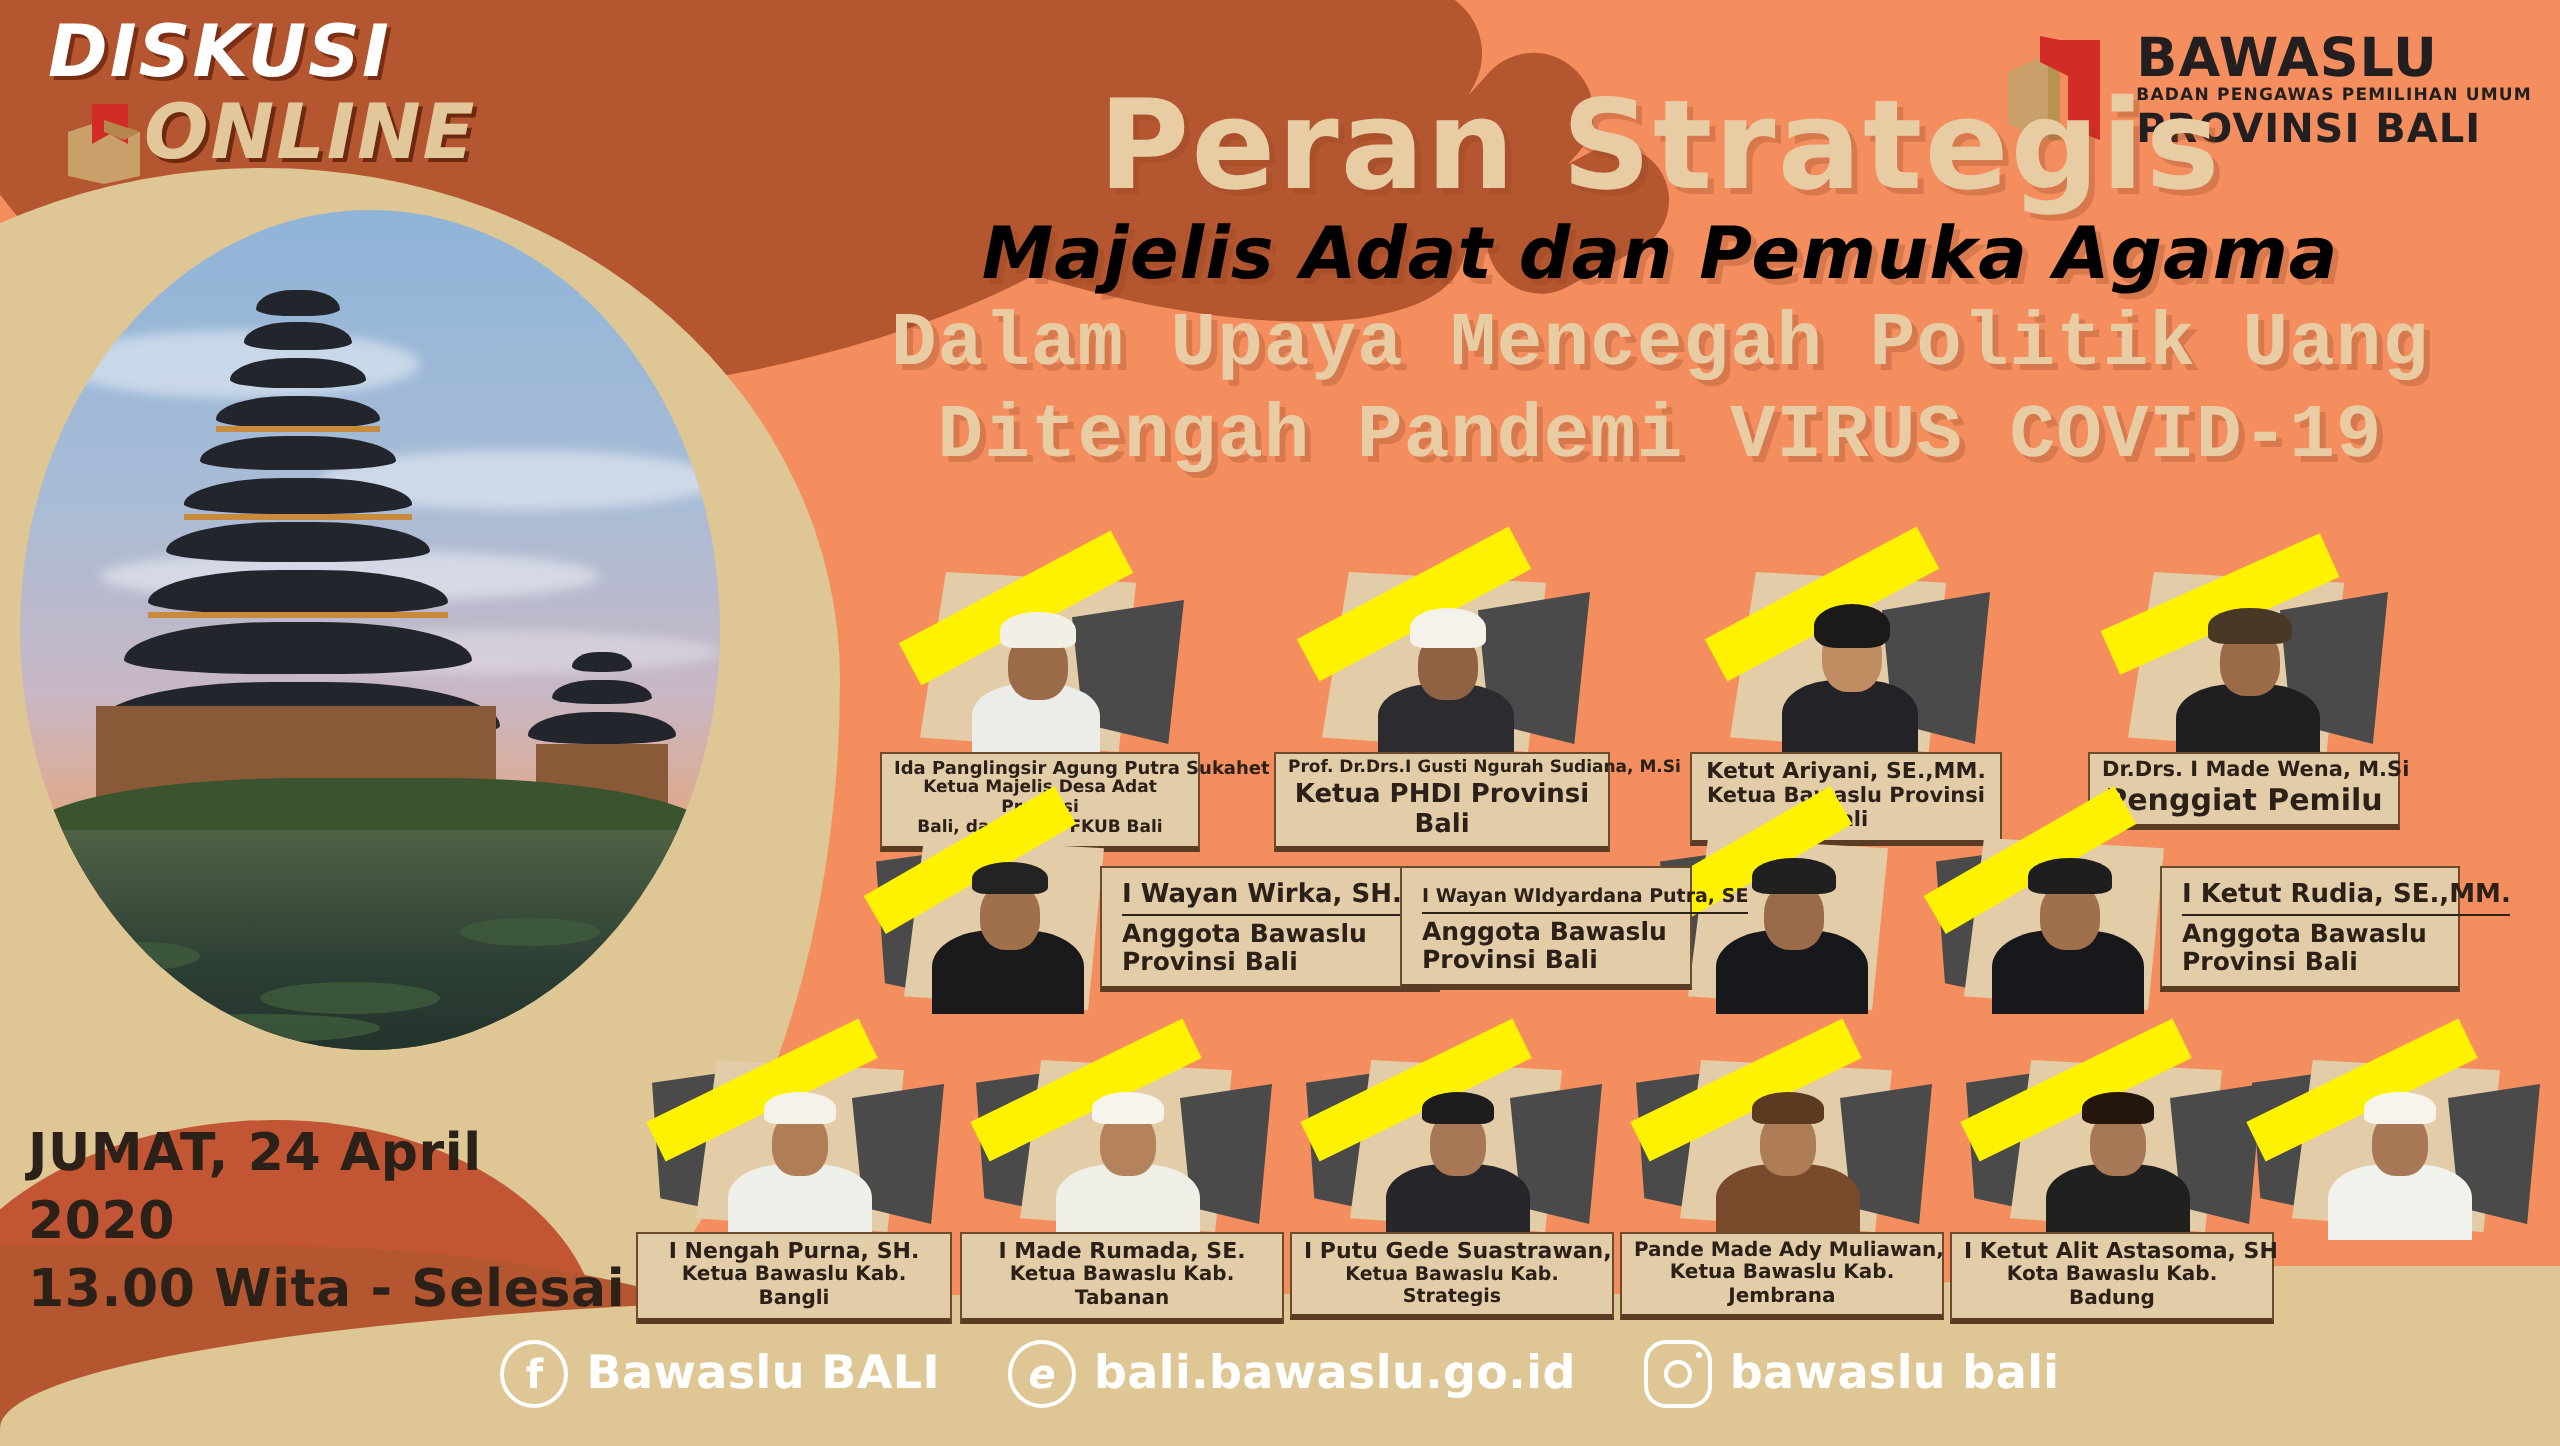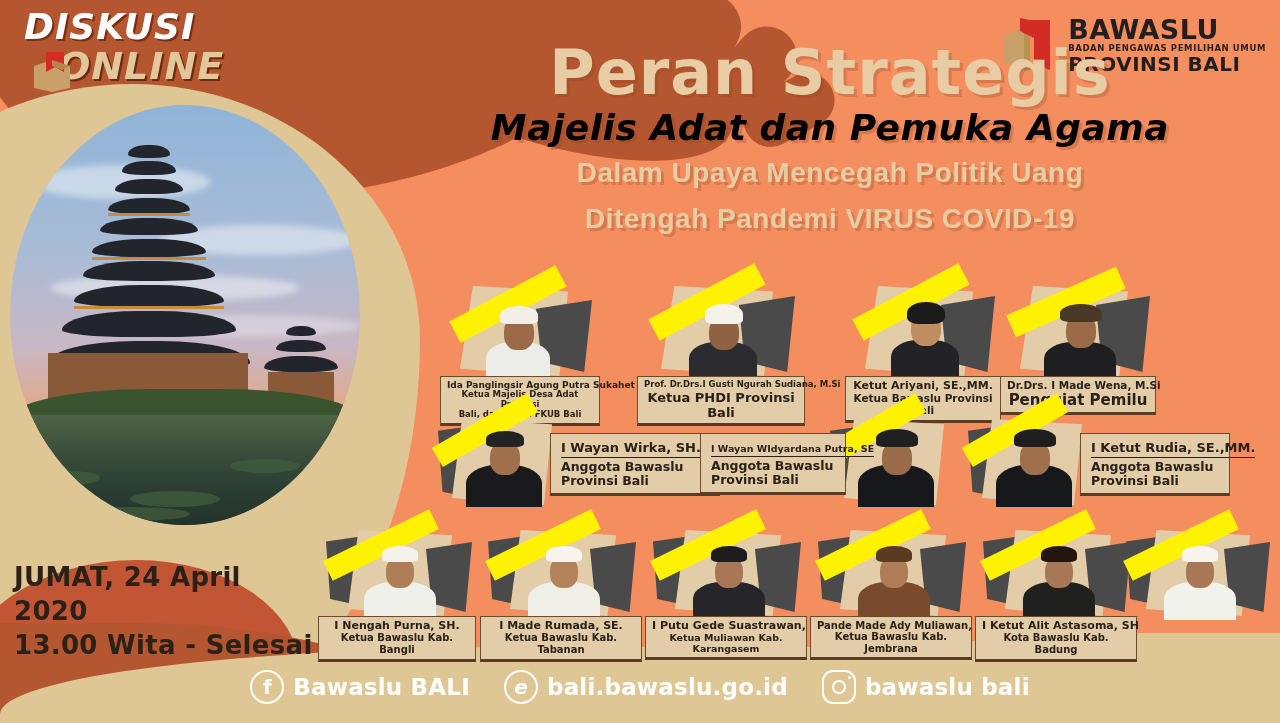--- a/index.html
+++ b/index.html
@@ -60,21 +60,21 @@
   
   .logo-diskusi{position:absolute;left:16px;top:8px;width:300px;height:86px;}
   .logo-diskusi .word1{
     font-family:"DejaVu Sans", sans-serif;font-weight:bold;font-style:italic;
     font-size:36px;letter-spacing:1px;color:#ffffff;
     text-shadow:2px 2px 0 #7a2f14;line-height:38px;margin-left:8px;
   }
   .logo-diskusi .word2{
     font-family:"DejaVu Sans", sans-serif;font-weight:bold;font-style:italic;
     font-size:38px;letter-spacing:1px;color:#E2C79A;
-    text-shadow:2px 2px 0 #6d2a11;line-height:40px;margin-left:42px;
+    text-shadow:2px 2px 0 #6d2a11;line-height:40px;margin-left:56px;
   }
   .ballot-icon{position:absolute;left:14px;top:42px;width:46px;height:44px;}
 
   .logo-bawaslu{position:absolute;right:14px;top:8px;height:74px;display:flex;align-items:center;gap:8px;}
   .bw-mark{width:60px;height:58px;position:relative;}
   .bw-text{line-height:1;}
   .bw-t1{font-family:"DejaVu Sans", sans-serif;font-weight:bold;font-size:27px;color:#231f20;letter-spacing:0.5px;}
   .bw-t2{font-family:"DejaVu Sans", sans-serif;font-weight:bold;font-size:8.5px;color:#231f20;letter-spacing:0.6px;margin:1px 0 1px;}
   .bw-t3{font-family:"DejaVu Sans", sans-serif;font-weight:bold;font-size:20px;color:#231f20;letter-spacing:0.5px;}
 
@@ -84,21 +84,21 @@
     font-family:"DejaVu Sans", sans-serif;font-weight:bold;font-size:62px;
     color:#E8CCA4;letter-spacing:1px;line-height:66px;
     text-shadow:3px 3px 0 rgba(150,70,40,.30);
   }
   .t-sub1{
     font-family:"DejaVu Sans", sans-serif;font-weight:bold;font-style:italic;font-size:36px;
     color:#000000;line-height:44px;letter-spacing:0.5px;
     text-shadow:3px 3px 0 rgba(150,70,40,.30);
   }
   .t-sub2,.t-sub3{
-    font-family:Liberation Sans, sans-serif;font-weight:bold;font-size:28px;
+    font-family:Liberation Mono, monospace;font-weight:bold;font-size:38px;
     color:#E8CCA4;line-height:46px;letter-spacing:0.5px;
     text-shadow:3px 3px 0 rgba(150,70,40,.30);
   }
 
   
   .temple{
     position:absolute;left:10px;top:105px;width:350px;height:420px;
     border-radius:50%;overflow:hidden;
   }
   .temple .sky{position:absolute;inset:0;background:linear-gradient(#8fb4d8 0%, #a9bcd6 35%, #c9b7c4 58%, #e0a98b 72%, #c98a64 82%, #6a7a55 90%, #3d5340 100%);}
@@ -306,21 +306,21 @@
       <div class="body" style="left:2px;top:44px;width:68px;height:42px;background:#232327;"></div>
       <div class="head" style="left:22px;top:14px;width:30px;height:36px;background:#c08d63;"></div>
       <div class="udeng" style="left:18px;top:6px;width:38px;height:22px;background:#1c1a18;border-radius:50% 50% 30% 30%;"></div>
     </div>
     <div class="label" style="left:0;top:92px;width:156px;">
       <div class="lb-name" style="font-size:11px;">Ketut Ariyani, SE.,MM.</div>
       <div class="lb-role" style="font-size:10.5px;">Ketua Bawaslu Provinsi Bali</div>
     </div>
   </div>
 
-  <div class="card r1 r1b" style="left:1000px;top:284px;width:156px;height:124px;">
+  <div class="card r1 r1b" style="left:1044px;top:284px;width:156px;height:124px;">
     <div class="shape-beige" style="left:20px;top:2px;width:108px;height:90px;clip-path:polygon(12% 0,100% 6%,92% 100%,0 92%);"></div>
     <div class="shape-dark" style="left:96px;top:12px;width:54px;height:76px;clip-path:polygon(0 12%,100% 0,86% 100%,10% 86%);"></div>
     <div class="shape-yellow" style="left:6px;top:6px;width:120px;height:24px;transform:rotate(-24deg);"></div>
     <div class="portrait" style="left:44px;top:14px;width:72px;height:78px;">
       <div class="body" style="left:0;top:44px;width:72px;height:42px;background:#1f1f22;"></div>
       <div class="head" style="left:22px;top:16px;width:30px;height:34px;background:#9b6b48;"></div>
       <div class="udeng" style="left:16px;top:6px;width:42px;height:18px;background:#4a3826;border-radius:50% 50% 22% 22%;"></div>
     </div>
     <div class="label" style="left:0;top:92px;width:156px;">
       <div class="lb-name" style="font-size:10.5px;">Dr.Drs. I Made Wena, M.Si</div>
@@ -413,21 +413,21 @@
     <div class="shape-beige" style="left:30px;top:2px;width:106px;height:86px;clip-path:polygon(10% 0,100% 6%,92% 100%,0 92%);"></div>
     <div class="shape-dark" style="left:110px;top:14px;width:46px;height:70px;clip-path:polygon(0 10%,100% 0,86% 100%,12% 88%);"></div>
     <div class="shape-yellow" style="left:4px;top:6px;width:118px;height:22px;transform:rotate(-26deg);"></div>
     <div class="portrait" style="left:46px;top:12px;width:76px;height:80px;">
       <div class="body" style="left:2px;top:42px;width:72px;height:42px;background:#25252a;"></div>
       <div class="head" style="left:24px;top:16px;width:28px;height:32px;background:#a87755;"></div>
       <div class="udeng" style="left:20px;top:6px;width:36px;height:16px;background:#1d1d1d;"></div>
     </div>
     <div class="label" style="left:0;top:88px;width:162px;">
       <div class="lb-name">I Putu Gede Suastrawan, ST.</div>
-      <div class="lb-role" style="font-size:9.5px;">Ketua Muliawan Kab. Karangasem</div>
+      <div class="lb-role" style="font-size:9.5px;">Ketua Bawaslu Kab. Strategis</div>
     </div>
   </div>
 
   <div class="card r3" style="left:810px;top:528px;width:162px;height:118px;">
     <div class="shape-dark" style="left:8px;top:6px;width:52px;height:74px;clip-path:polygon(0 10%,100% 0,88% 100%,8% 88%);"></div>
     <div class="shape-beige" style="left:30px;top:2px;width:106px;height:86px;clip-path:polygon(10% 0,100% 6%,92% 100%,0 92%);"></div>
     <div class="shape-dark" style="left:110px;top:14px;width:46px;height:70px;clip-path:polygon(0 10%,100% 0,86% 100%,12% 88%);"></div>
     <div class="shape-yellow" style="left:4px;top:6px;width:118px;height:22px;transform:rotate(-26deg);"></div>
     <div class="portrait" style="left:46px;top:12px;width:76px;height:80px;">
       <div class="body" style="left:2px;top:42px;width:72px;height:42px;background:#7a4a2c;"></div>

